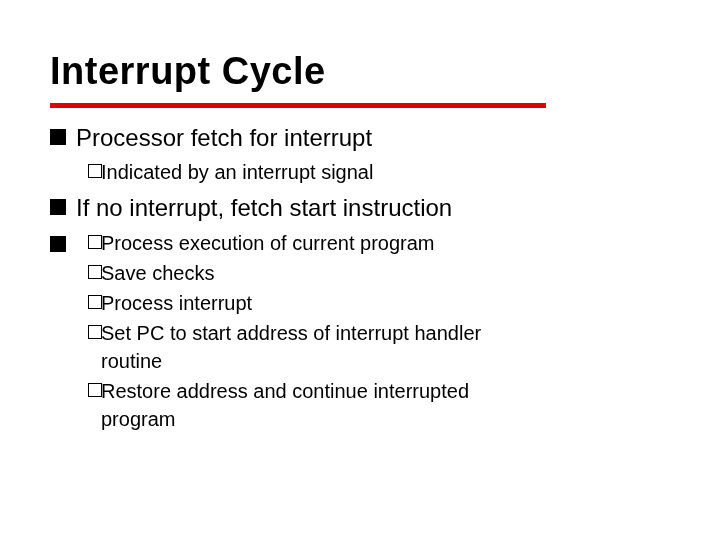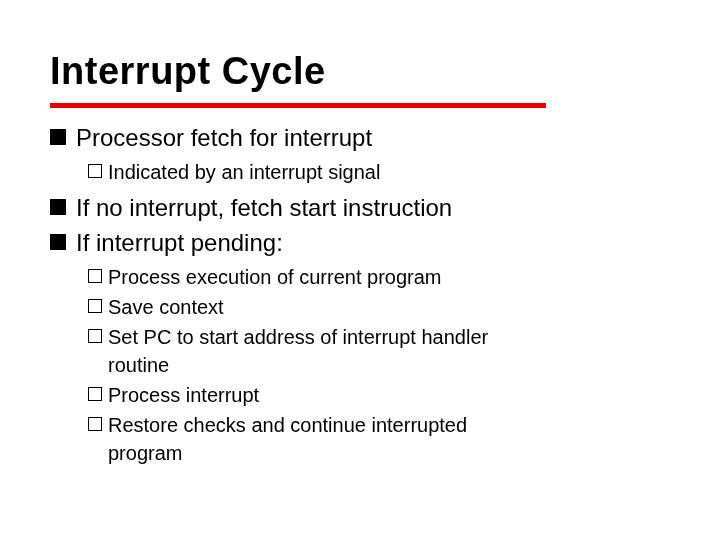--- a/index.html
+++ b/index.html
@@ -49,21 +49,21 @@
     width: 16px;
     height: 16px;
     background: #000;
   }
   .lvl2 {
     margin: 4px 0 6px 0;
   }
   .lvl2 > li {
     font-size: 20px;
     line-height: 1.4;
-    padding-left: 20px;
+    padding-left: 13px;
     position: relative;
     margin: 2px 0 2px 12px;
   }
   .lvl2 > li::before {
     content: "";
     position: absolute;
     left: 0;
     top: 6px;
     width: 14px;
     height: 14px;
@@ -85,33 +85,32 @@
       <ul class="lvl2">
         <li>
           <span>Indicated by an interrupt signal</span>
         </li>
       </ul>
     </li>
     <li>
       <span>If no interrupt, fetch start instruction</span>
     </li>
     <li>
-      <span>If interrupt pending:</span>
       <ul class="lvl2">
         <li>
           <span>Process execution of current program</span>
         </li>
         <li>
-          <span>Save context</span>
+          <span>Save checks</span>
+        </li>
+        <li>
+          <span>Process interrupt</span>
         </li>
         <li>
           <span>Set PC to start address of interrupt handler routine</span>
         </li>
         <li>
-          <span>Process interrupt</span>
-        </li>
-        <li>
-          <span>Restore checks and continue interrupted program</span>
+          <span>Restore address and continue interrupted program</span>
         </li>
       </ul>
     </li>
   </ul>
 </div>
 
 </body></html>

